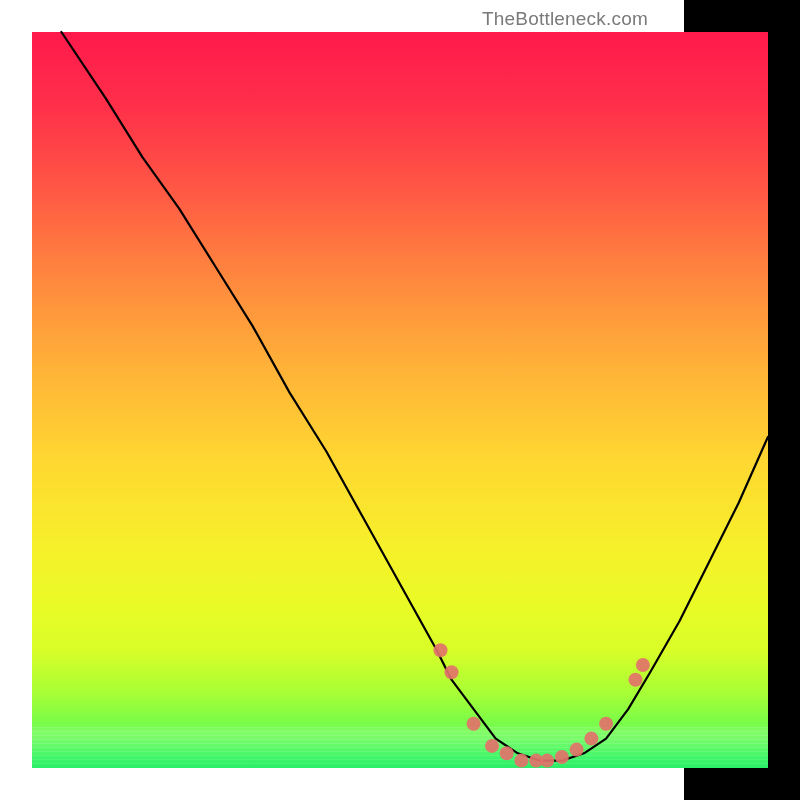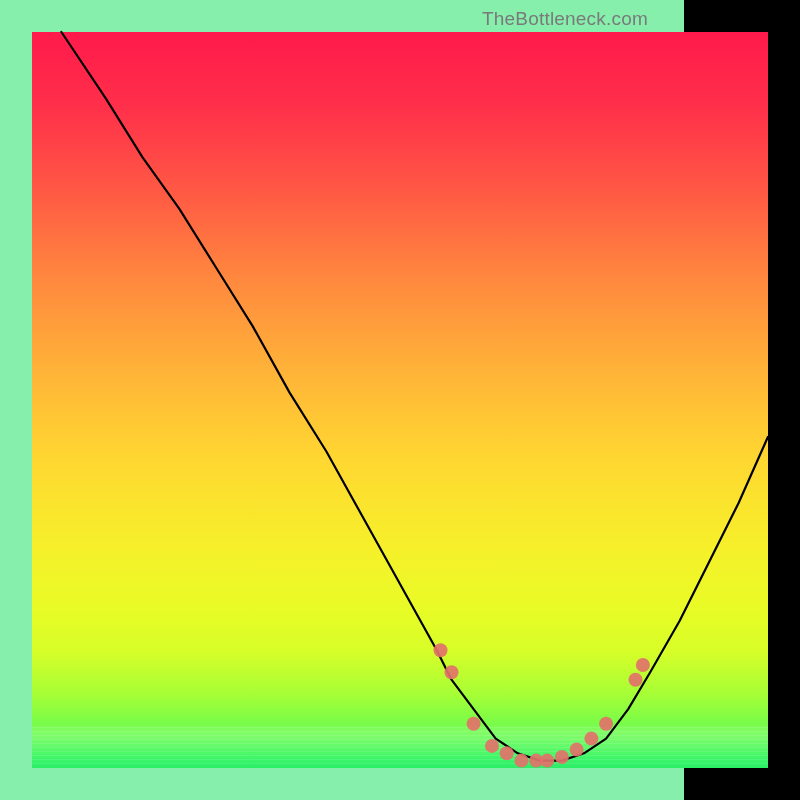--- a/index.html
+++ b/index.html
@@ -8,21 +8,21 @@
     width: 800px;
     height: 800px;
     background: #000;
     font-family: Arial, Helvetica, sans-serif;
     overflow: hidden;
   }
   .stage {
     position: relative;
     width: 684px;
     height: 800px;
-    background: #86efac;
+    background: #ffffff;
   }
   .plot-area {
     position: absolute;
     left: 32px;
     top: 32px;
     width: 736px;
     height: 736px;
     background: linear-gradient(
       to bottom,
       #ff1a4b 0%,

